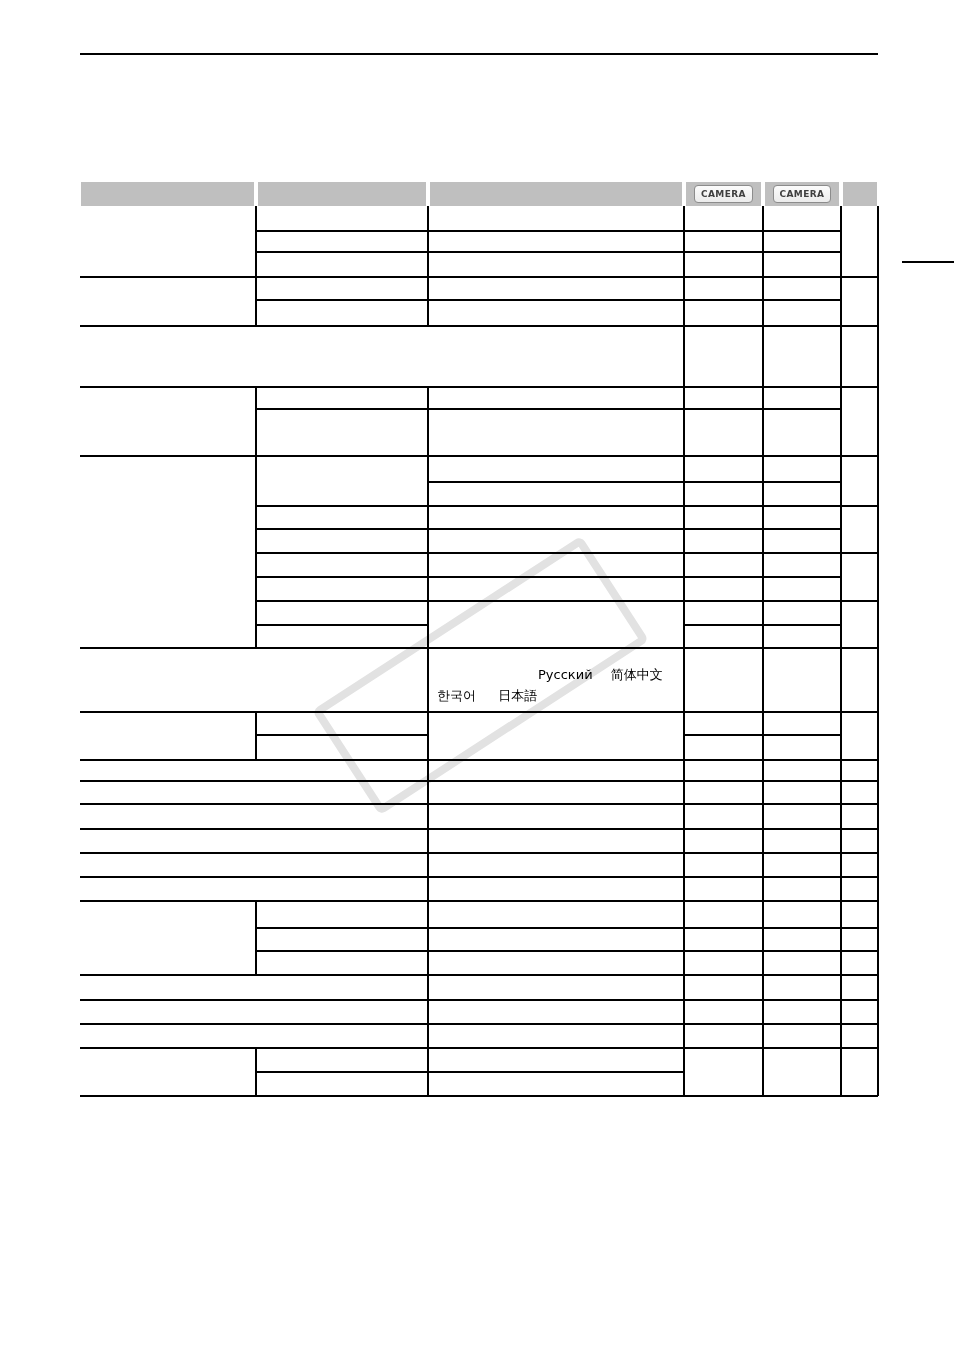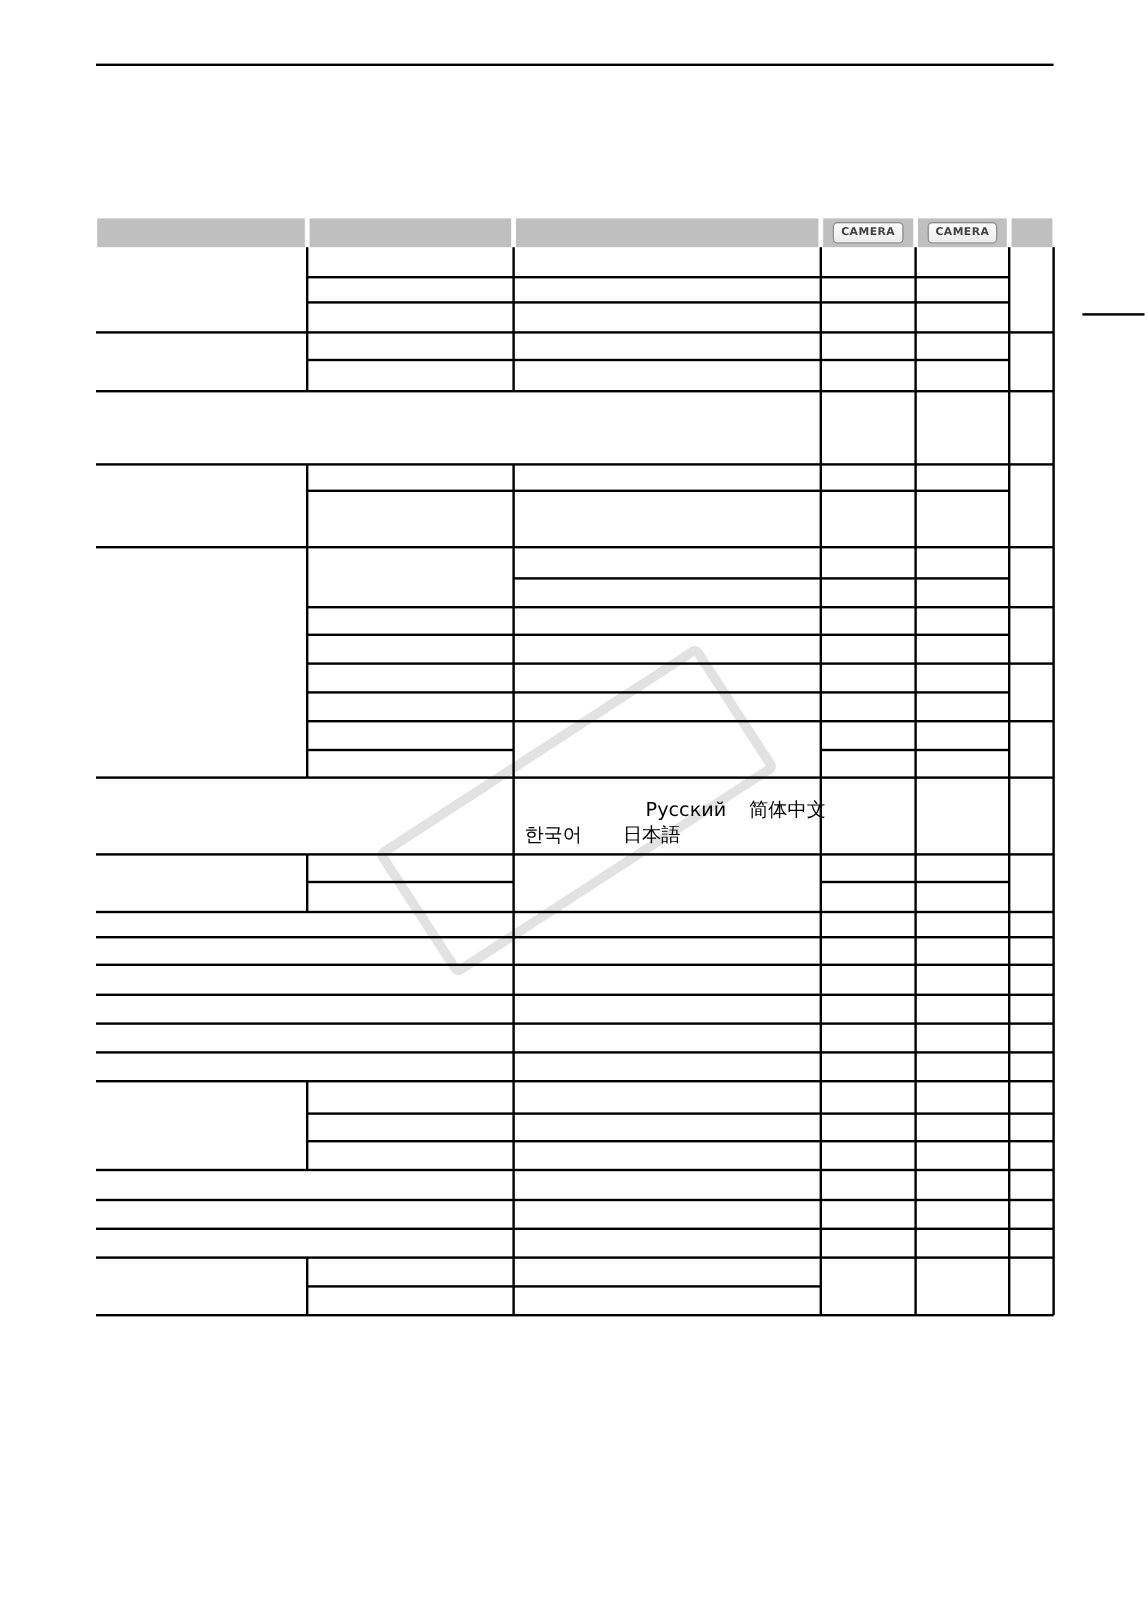--- a/index.html
+++ b/index.html
@@ -21,21 +21,21 @@
   .hcell{
     position:absolute;top:182px;height:24px;background:#bfbfbf;z-index:2;
     display:flex;align-items:center;justify-content:center;
   }
   .badge{
     display:inline-block;padding:2px 6px;border:1px solid #8c8c8c;border-radius:4px;
     background:linear-gradient(#fcfcfc,#ececec);
     font-size:9px;font-weight:bold;letter-spacing:0.4px;color:#404040;
     line-height:12px;
   }
-  .lang-line{position:absolute;z-index:3;font-size:16px;color:#000;white-space:nowrap;line-height:14px;}
+  .lang-line{position:absolute;z-index:3;font-size:13px;color:#000;white-space:nowrap;line-height:14px;}
   .lang-line .w1{margin-right:14px;}
 </style>
 </head>
 <body>
 
 <div class="page">
 
   <div class="top-rule"></div>
   <div class="margin-marker"></div>
   <div class="watermark"></div>
@@ -100,18 +100,18 @@
         <div class="vl" style="left: 762px; top: 206px; height: 890px;"></div>
         <div class="vl" style="left: 840px; top: 206px; height: 890px;"></div>
         <div class="vl" style="left: 877px; top: 206px; height: 890px;"></div>
       </div>
 
     <div class="lang-line" style="left:538px;top:668px;">
       <span class="w1">Русский</span>
       <span>简体中文</span>
     </div>
     <div class="lang-line" style="left:437px;top:689px;">
-      <span class="w1" style="margin-right:29px;">한국어</span>
+      <span class="w1" style="margin-right:18px;">한국어</span>
       <span>日本語</span>
     </div>
   </div>
 
 </div>
 
 </body></html>

